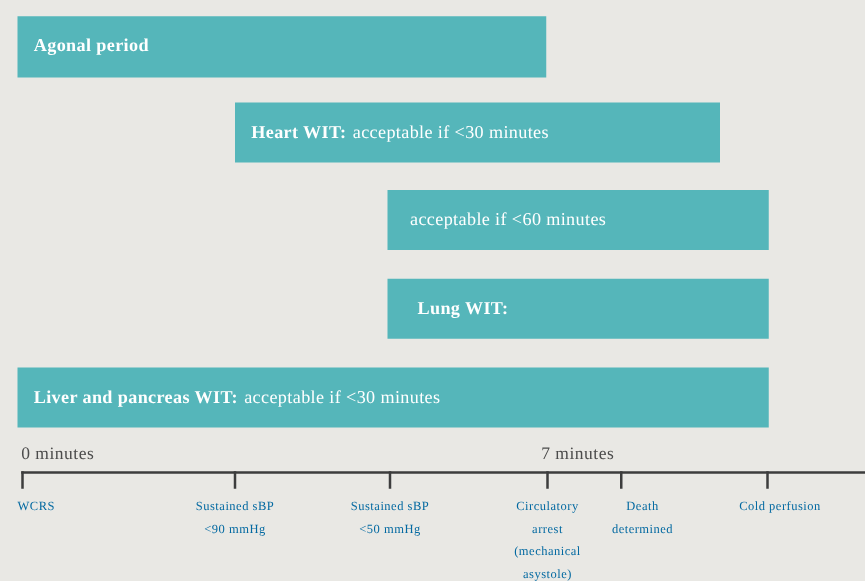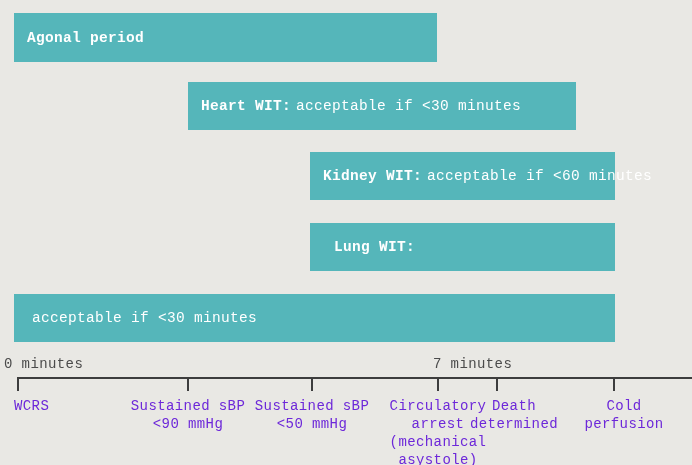--- a/index.html
+++ b/index.html
@@ -1,21 +1,21 @@
 <!DOCTYPE html>
 <html><head>
 <meta charset="utf-8">
 <style>
   html, body { margin: 0; padding: 0; }
   .stage {
     position: relative;
     width: 692px;
     height: 465px;
     background: #e9e8e4;
-    font-family: Liberation Mono, monospace;
+    font-family: Liberation Serif, serif;
     overflow: hidden;
   }
   .bar {
     position: absolute;
     background: #55b6ba;
     color: #ffffff;
     display: flex;
     align-items: center;
     padding-left: 13px;
     box-sizing: border-box;
@@ -32,21 +32,21 @@
   .bar-4 { left: 14px;  top: 294px; width: 601px; height: 48px; }
 
   .time-label {
     position: absolute;
     top: 356px;
     font-size: 14px;
     color: #4b4b4b;
     letter-spacing: 0.4px;
     white-space: nowrap;
   }
-  .t0 { left: 4px; }
+  .t0 { left: 17px; }
   .t5 { left: 433px; }
 
   .axis-line {
     position: absolute;
     left: 17px;
     top: 377px;
     width: 675px;
     height: 2px;
     background: #3d3d3d;
   }
@@ -60,23 +60,23 @@
   .tk-0 { left: 17px; }
   .tk-1 { left: 187px; }
   .tk-2 { left: 311px; }
   .tk-3 { left: 437px; }
   .tk-4 { left: 496px; }
   .tk-5 { left: 613px; }
 
   .tick-label {
     position: absolute;
     top: 397px;
-    font-size: 14px;
+    font-size: 10px;
     line-height: 18px;
-    color: #6d28d9;
+    color: #0369a1;
     letter-spacing: 0.4px;
     text-align: center;
     white-space: pre-line;
     transform: translateX(-50%);
   }
   .tl-0 { left: 14px; transform: none; text-align: left; }
   .tl-1 { left: 188px; }
   .tl-2 { left: 312px; }
   .tl-3 { left: 438px; }
   .tl-4 { left: 514px; }
@@ -91,29 +91,29 @@
     <span class="bold">Agonal period</span>
     <span class="rest"></span>
   </div>
 
   <div class="bar bar-1">
     <span class="bold">Heart WIT:</span>
     <span class="rest">acceptable if &lt;30 minutes</span>
   </div>
 
   <div class="bar bar-2">
-    <span class="bold">Kidney WIT:</span>
     <span class="rest">acceptable if &lt;60 minutes</span>
   </div>
 
   <div class="bar bar-3">
     <span class="bold">Lung WIT:</span>
   </div>
 
   <div class="bar bar-4">
+    <span class="bold">Liver and pancreas WIT:</span>
     <span class="rest">acceptable if &lt;30 minutes</span>
   </div>
 
   <div class="time-label t0">0 minutes</div>
   <div class="time-label t5">7 minutes</div>
 
   <div class="axis-line"></div>
 
   <div class="tick tk-0"></div>
   <div class="tick tk-1"></div>

